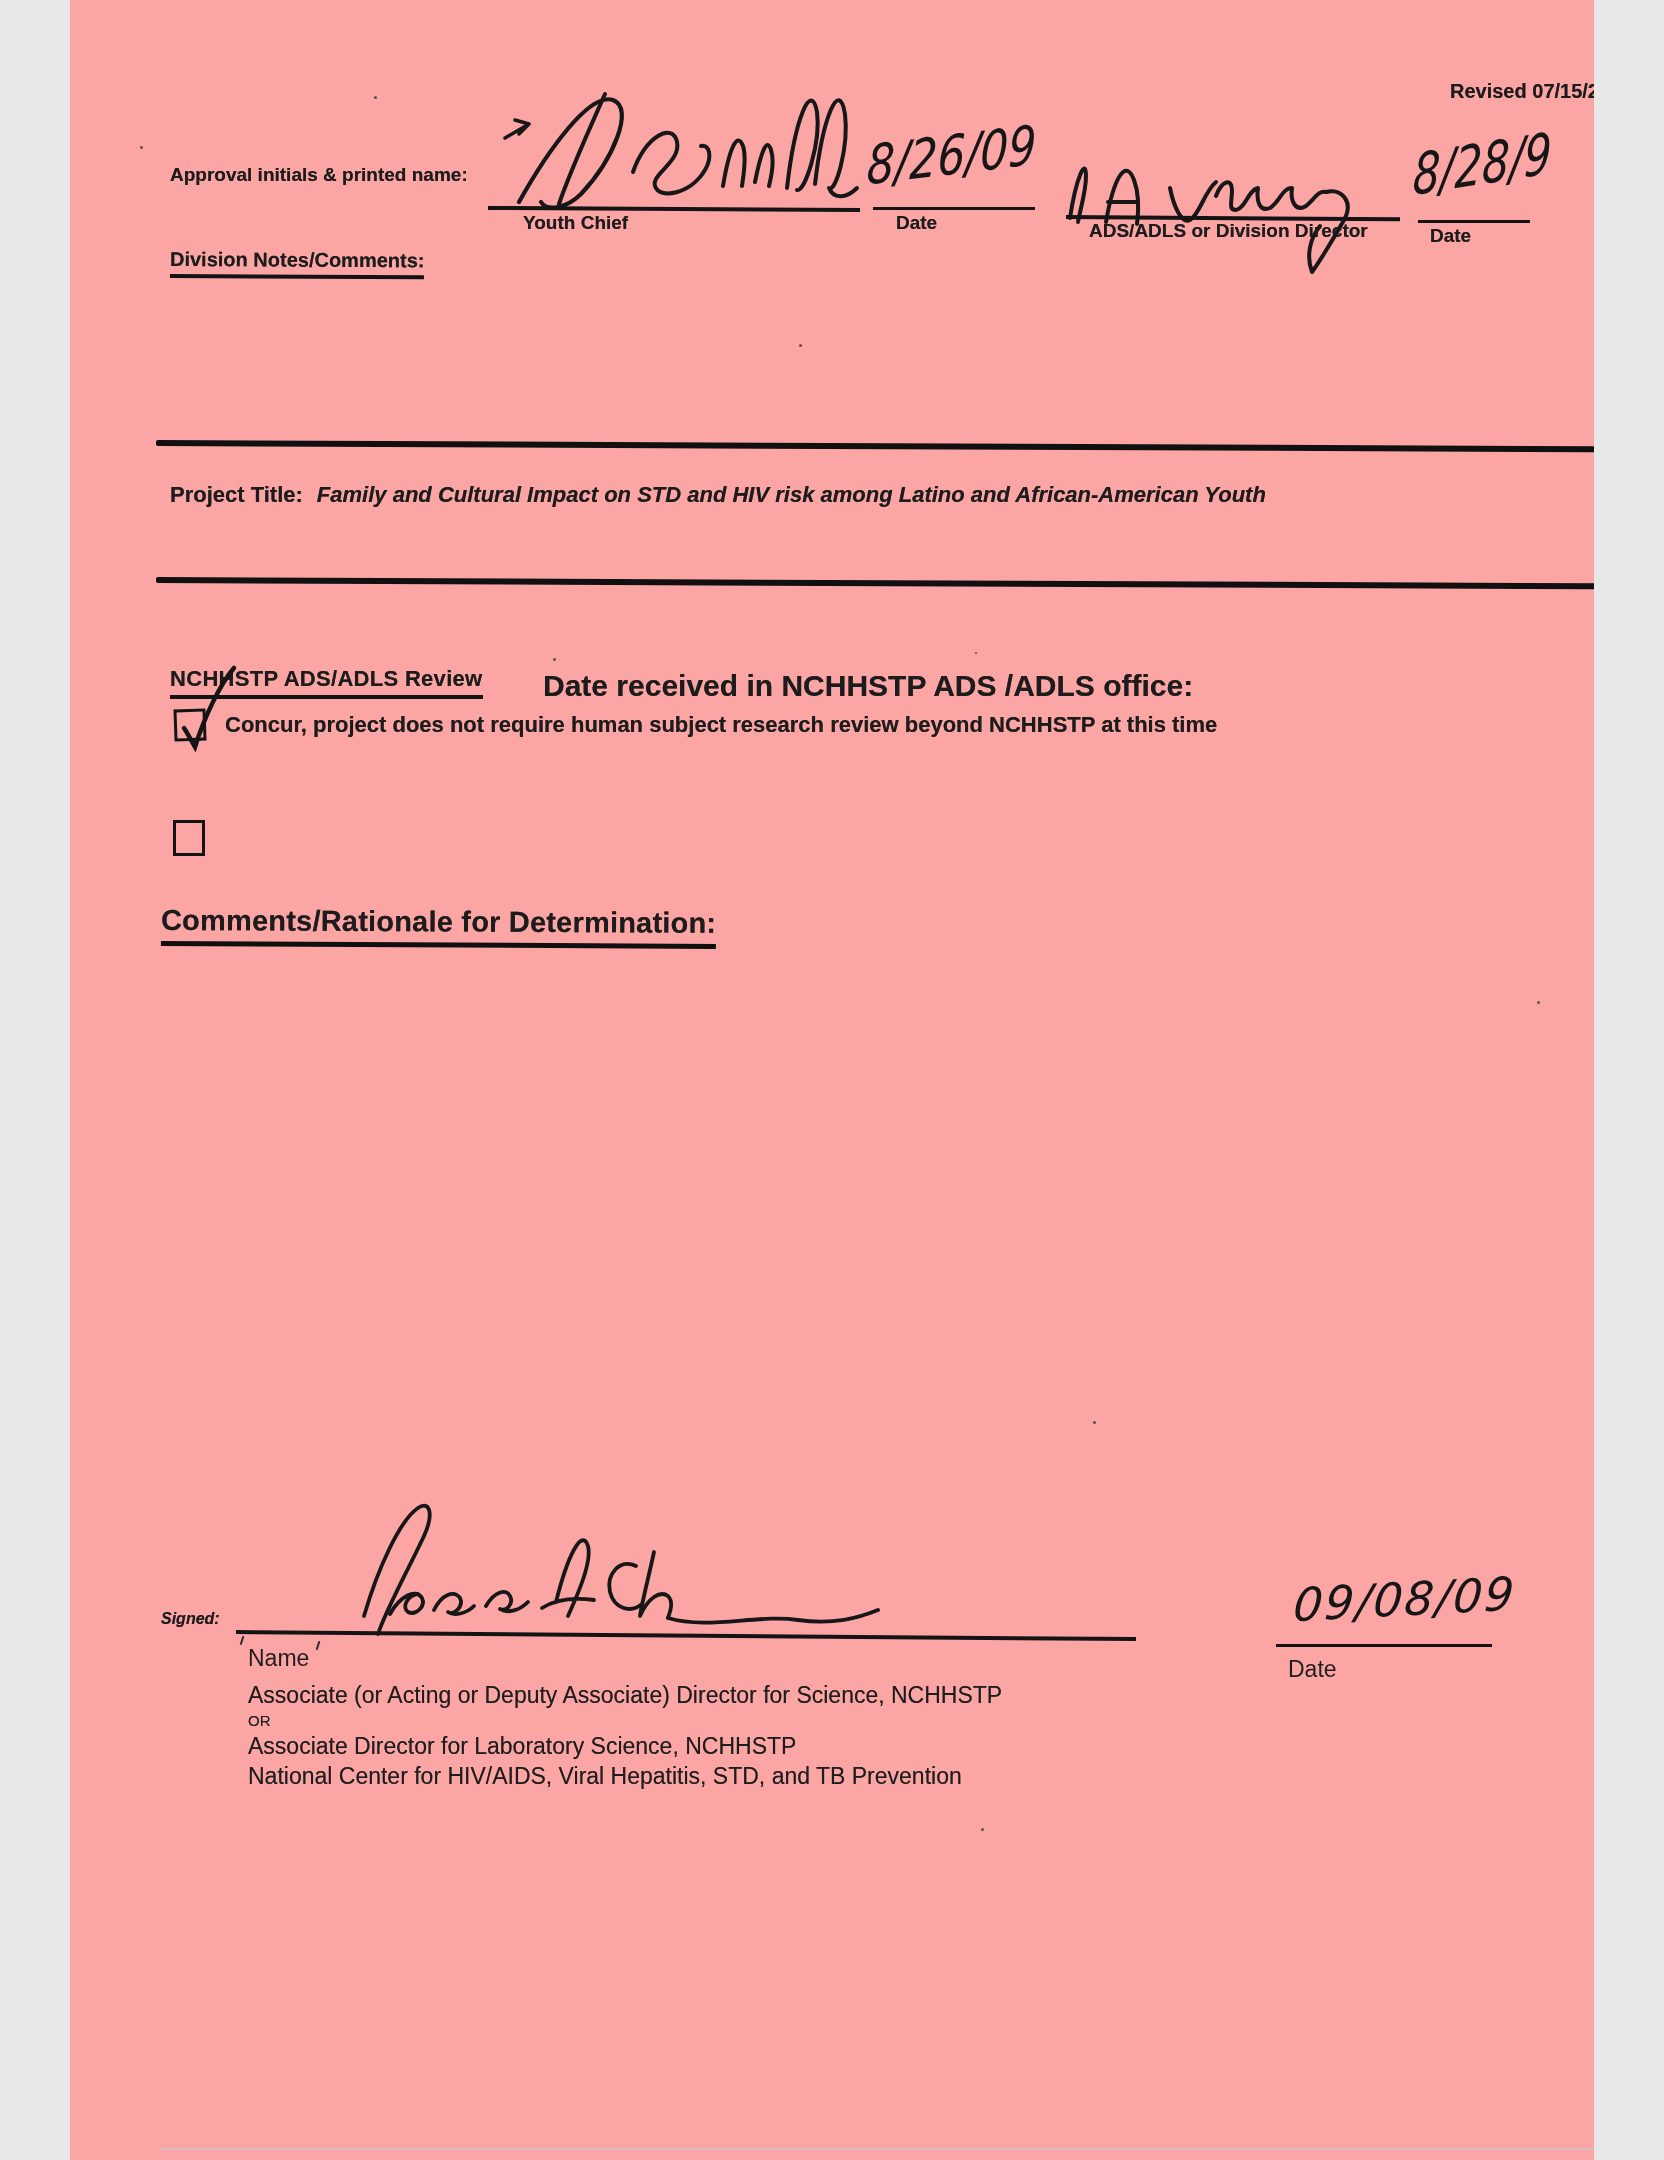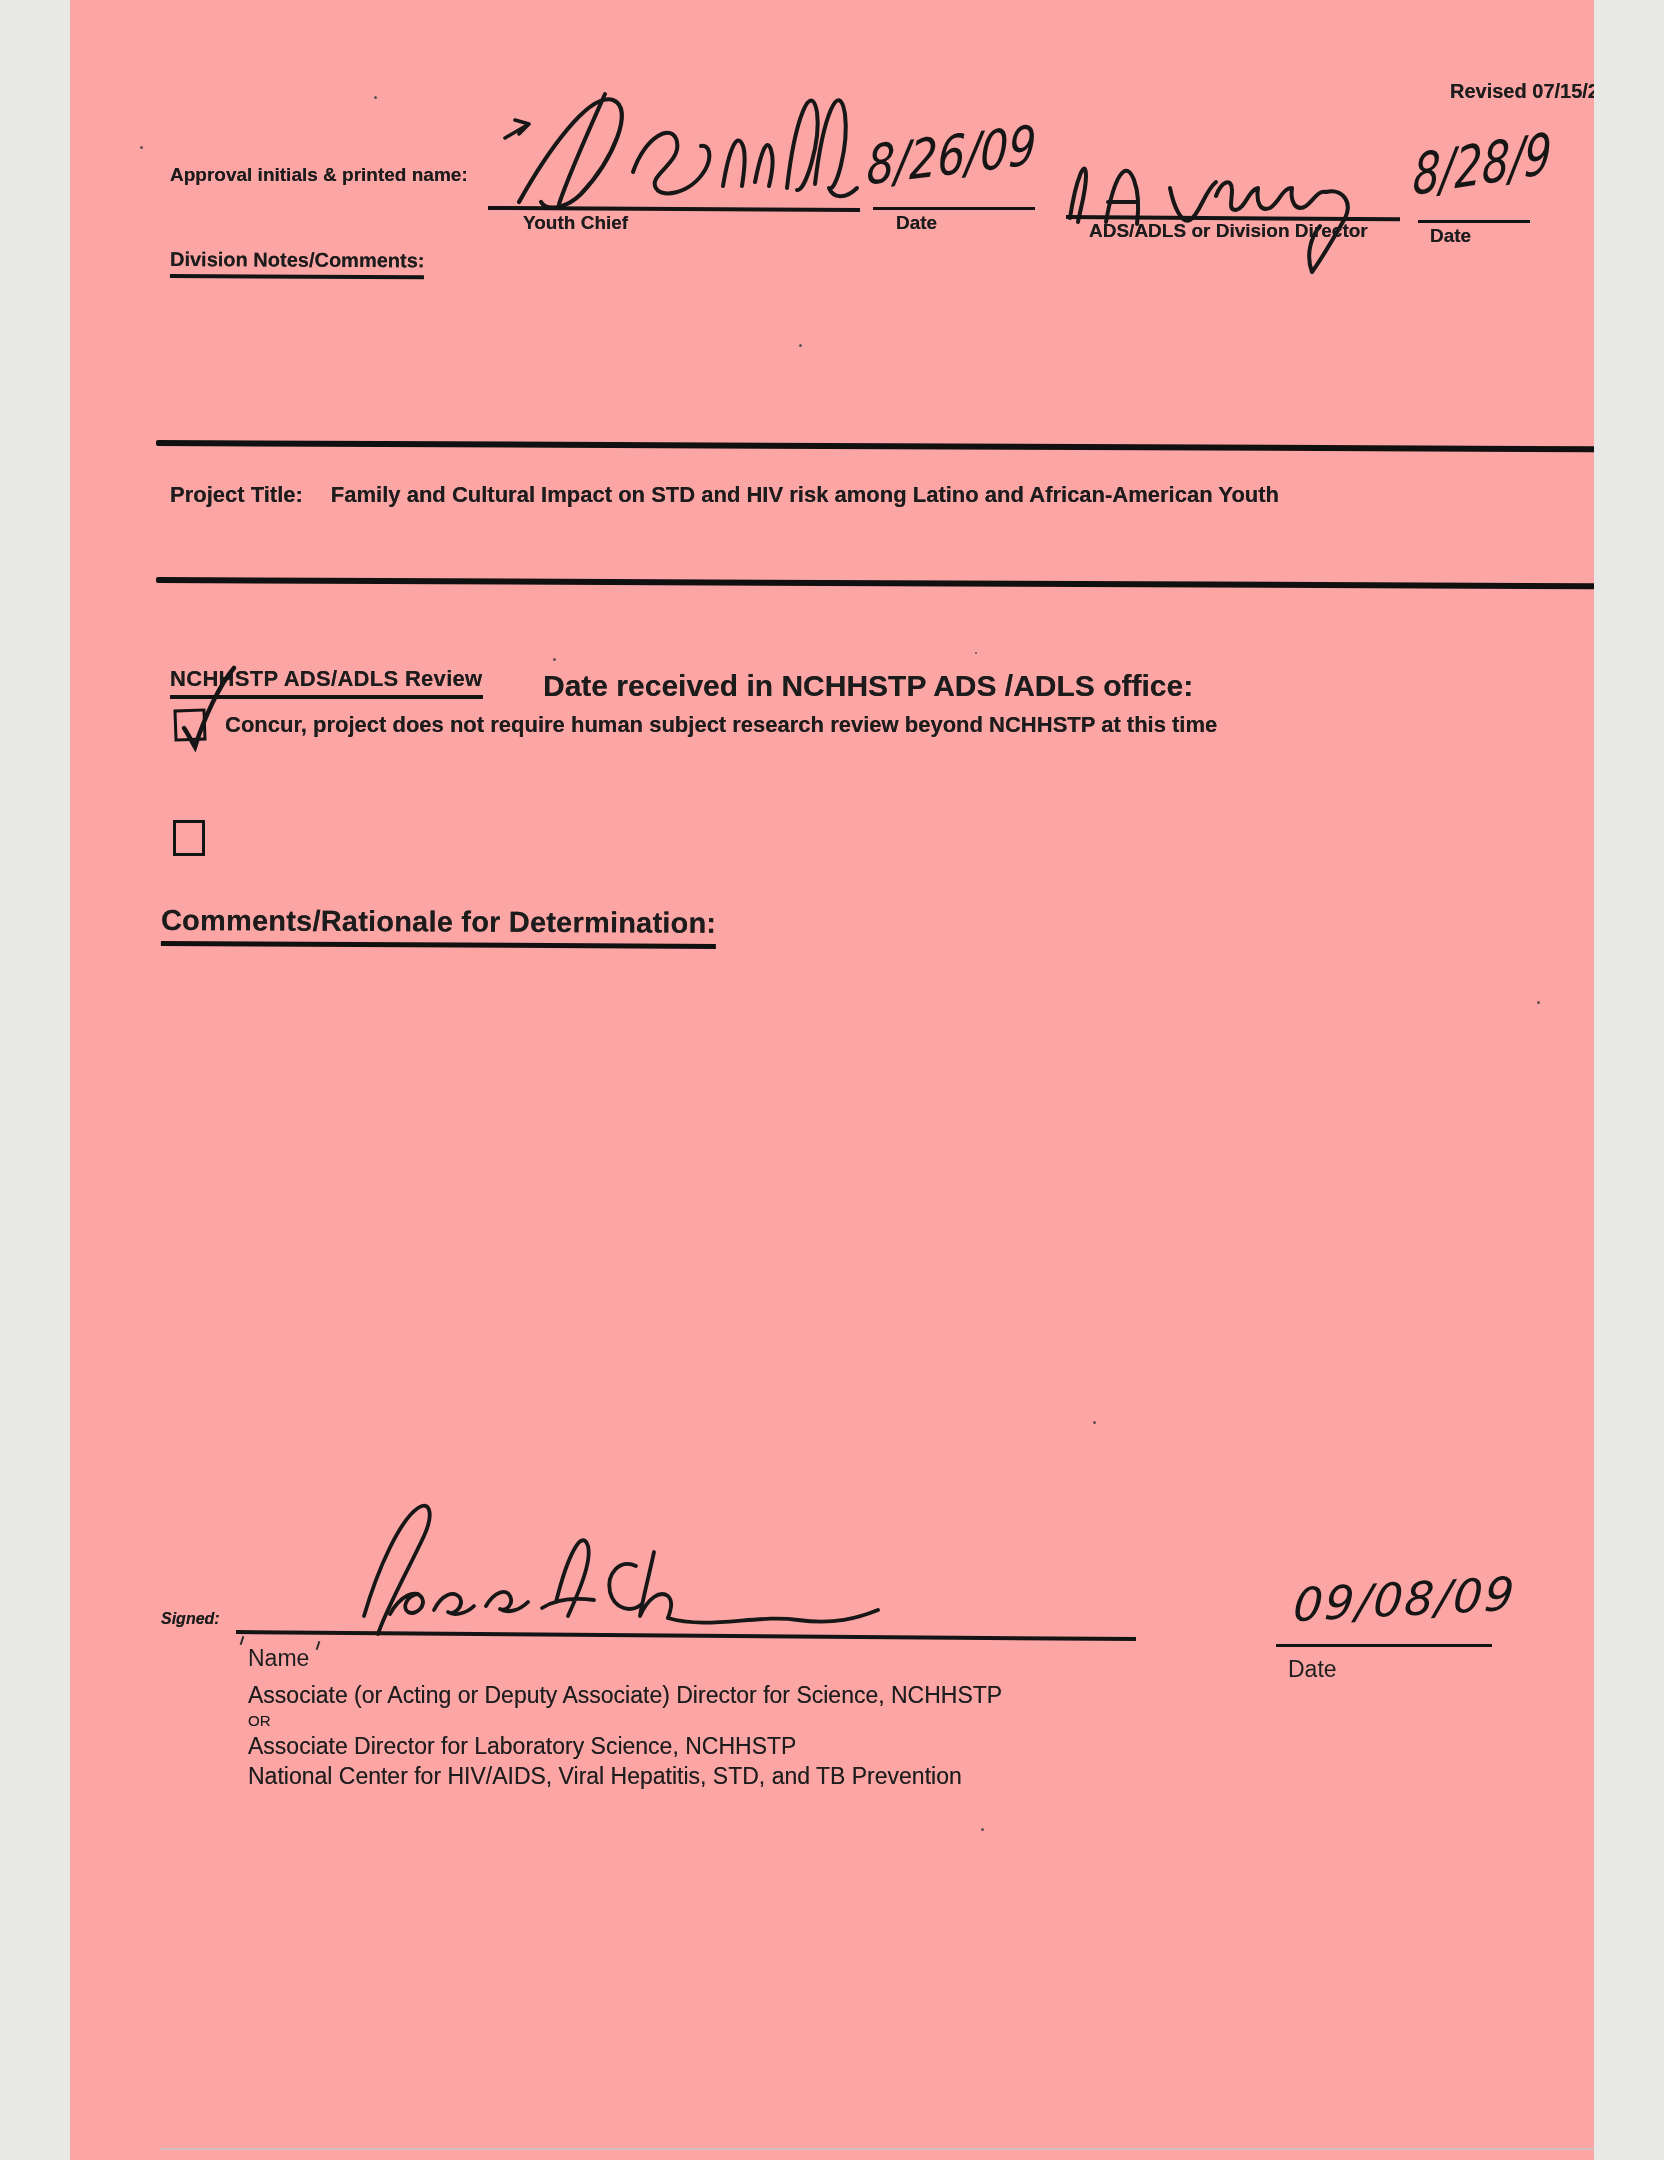--- a/index.html
+++ b/index.html
@@ -34,21 +34,21 @@
   .hw-d2 { left:1344px; top:142px; font-size:56px; transform:rotate(-9deg) skewX(-11deg) scaleX(.78); transform-origin:left top; }
   .hw-d3 { left:1226px; top:1578px; font-size:46px; letter-spacing:2px; transform:rotate(-3deg) skewX(-8deg); transform-origin:left top; }
 
   .division-heading { left:100px; top:248px; font-size:20px; border-bottom:4px solid #131313; padding-bottom:3px; transform:rotate(0.3deg); transform-origin:left center; }
 
   .rule { position:absolute; background:#101010; height:6px; transform-origin:left center; transform:rotate(0.25deg); border-radius:2px; }
   .rule-top    { left:86px; top:440px; width:1487px; }
   .rule-bottom { left:86px; top:577px; width:1487px; }
 
   .project-row { left:100px; top:482px; font-size:22px; }
-  .project-title-value { margin-left:28px; }
+  .project-title-value { margin-left:14px;font-style:italic; }
 
   .review-heading { left:100px; top:666px; font-size:22px; letter-spacing:.3px; border-bottom:4px solid #131313; padding-bottom:3px; }
   .date-received  { left:473px; top:669px; font-size:30px; }
 
   .cb { position:absolute; width:26px; height:26px; border:3.5px solid #141414; background:transparent; }
   .cb1 { left:104px; top:709px; transform:rotate(-2deg); }
   .cb2 { left:103px; top:820px; height:30px; }
   .check-svg { position:absolute; left:94px; top:660px; overflow:visible; }
   .opt-label { font-size:22px; }
   .opt1 { left:155px; top:712px; }

